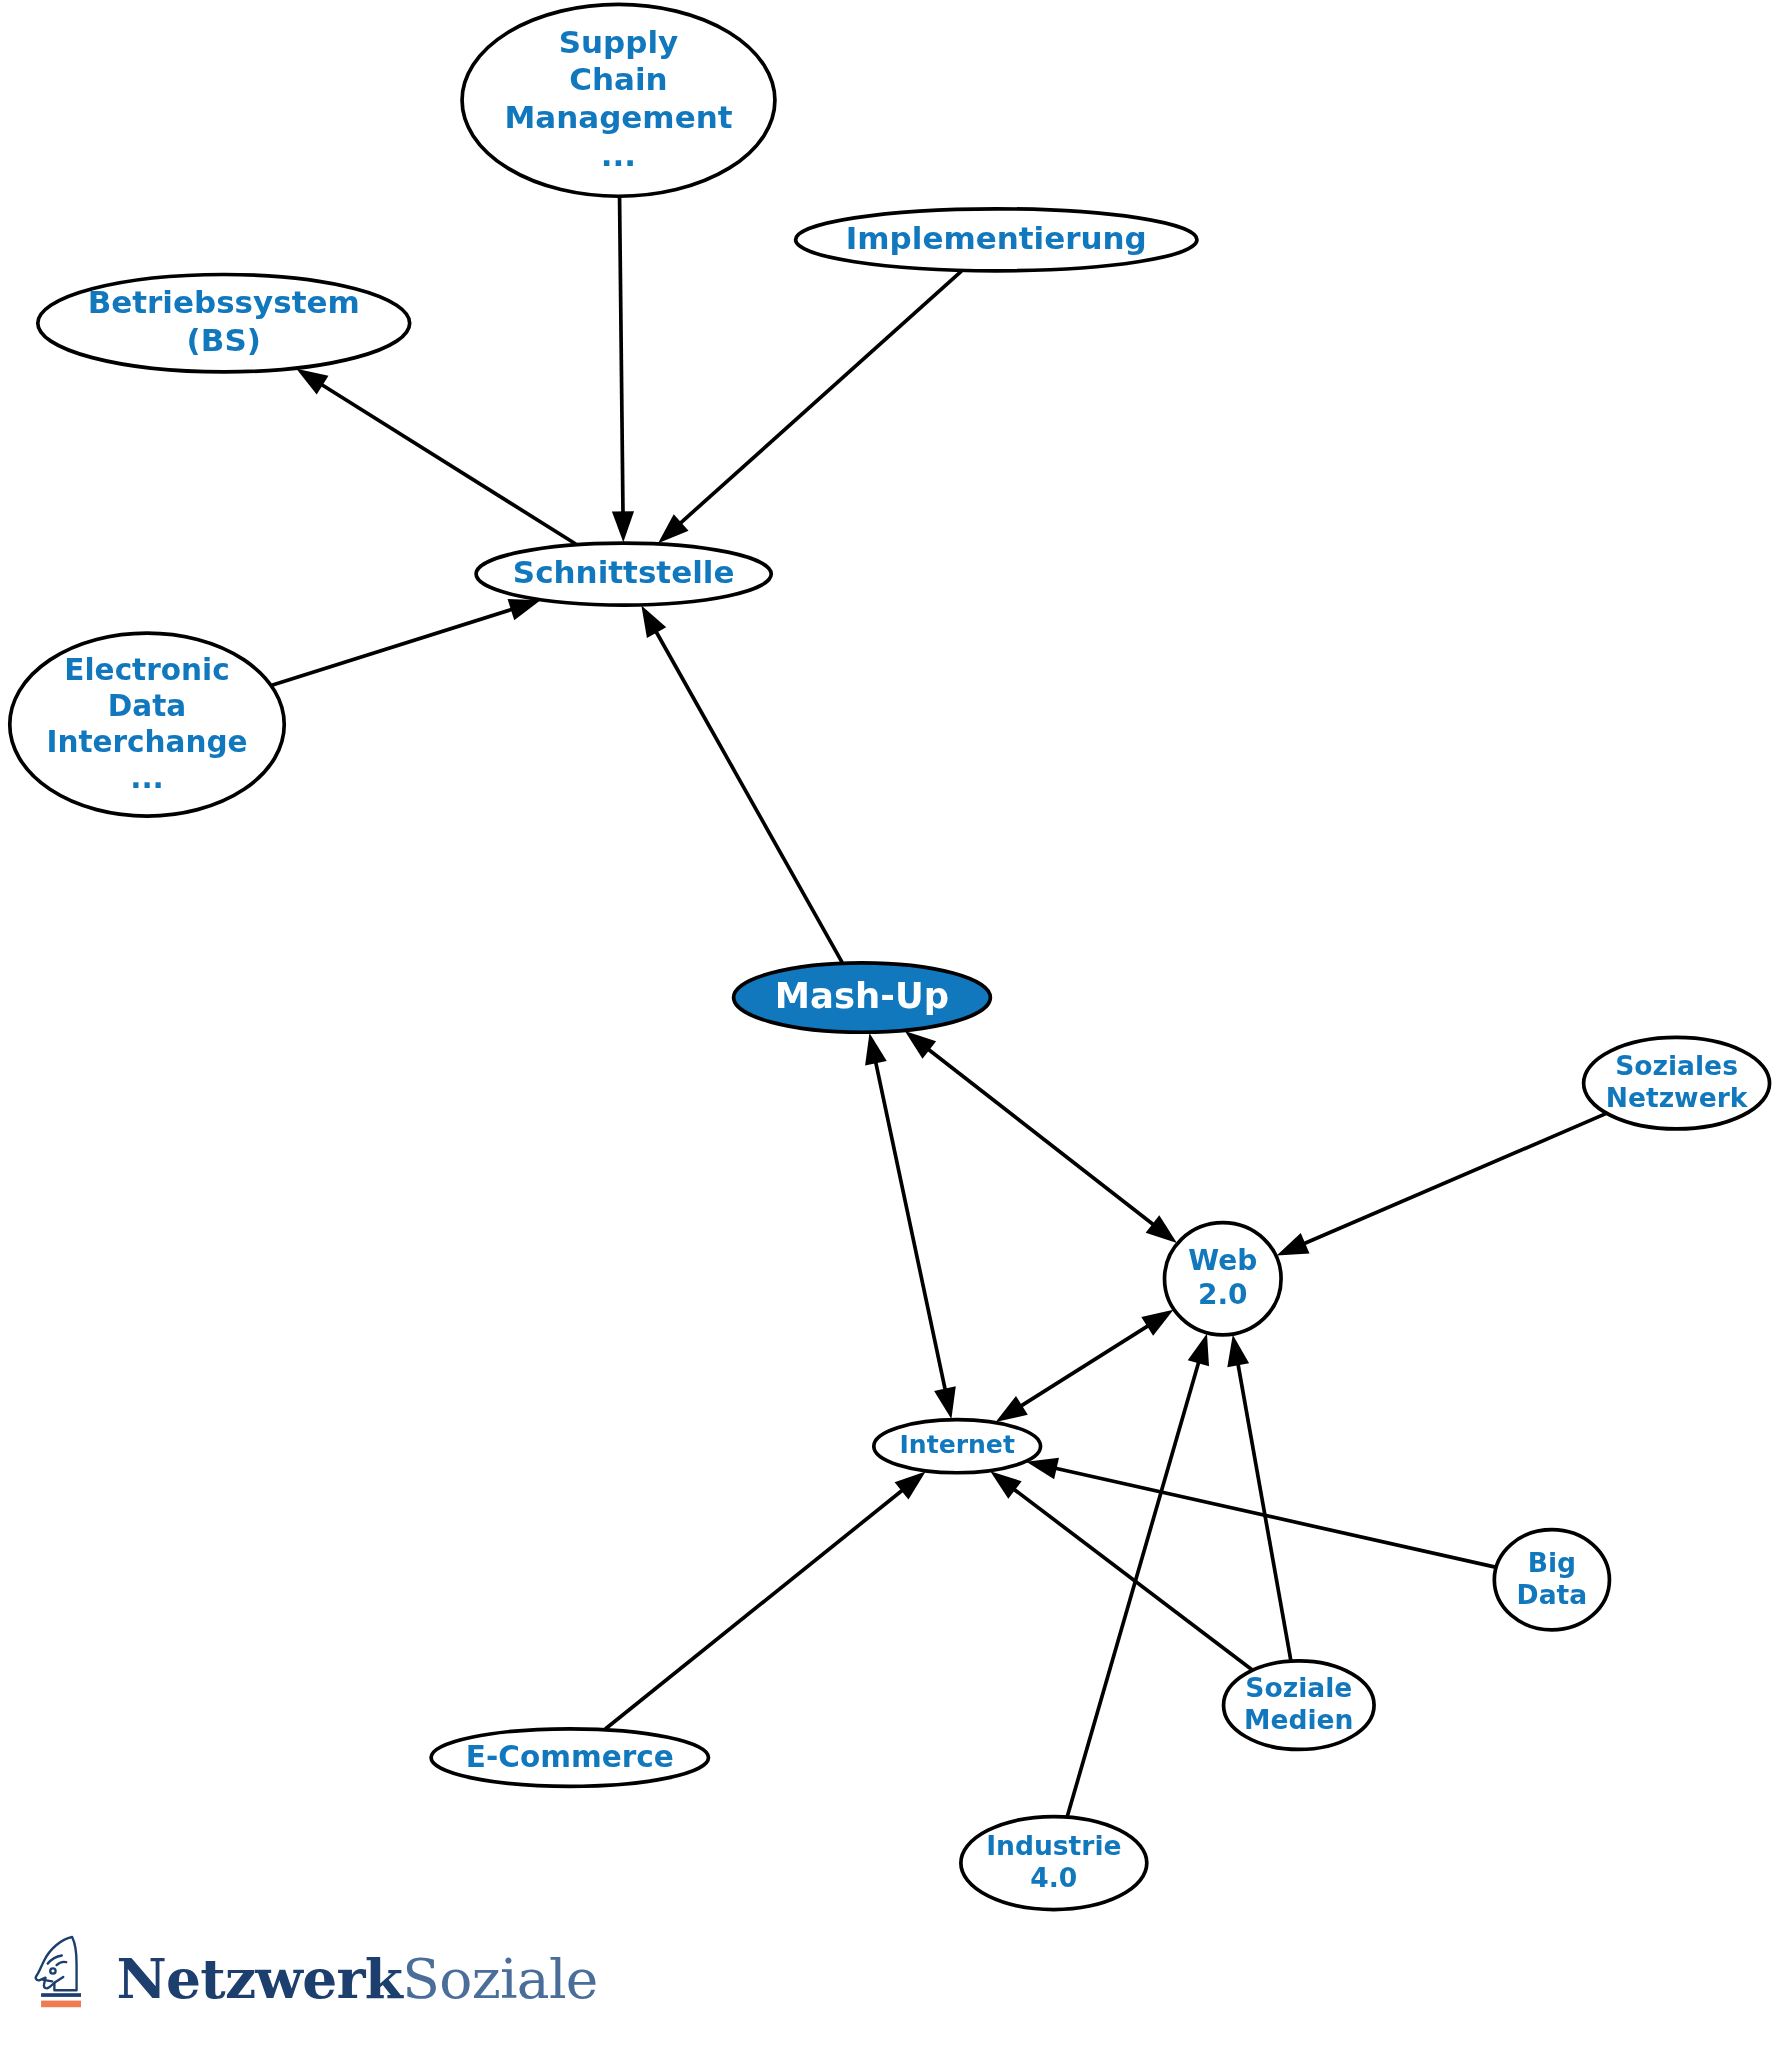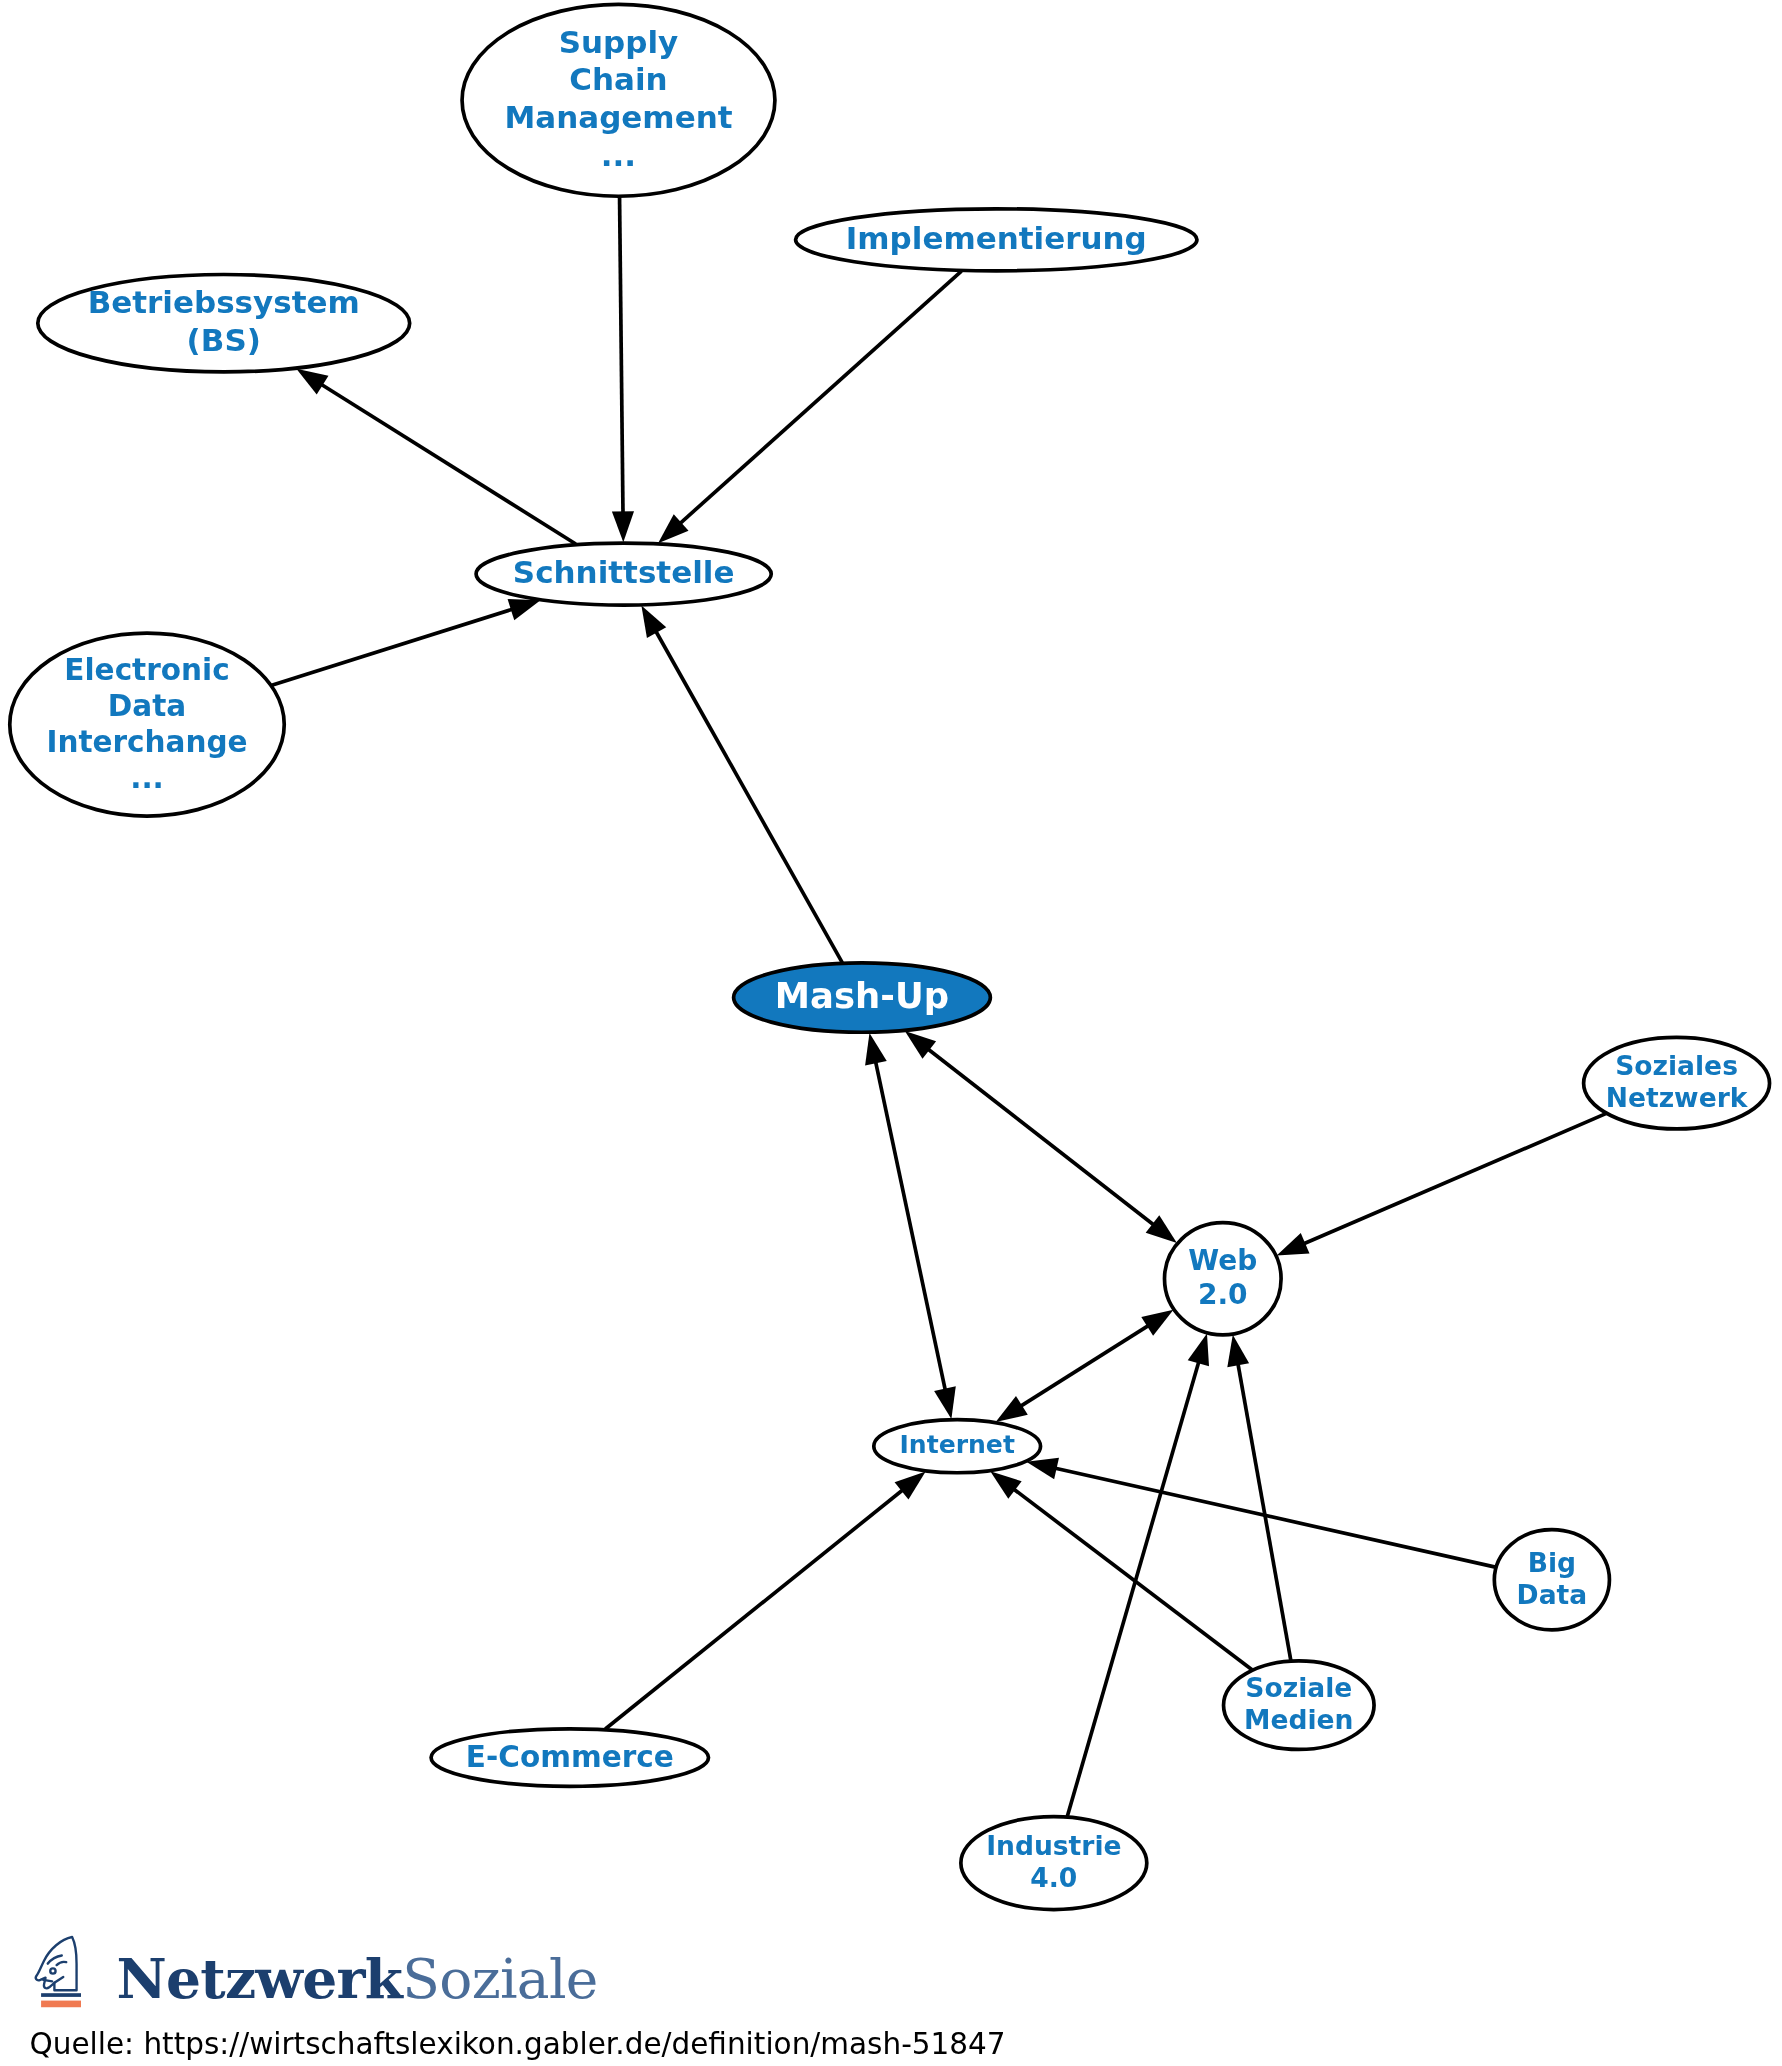--- a/index.html
+++ b/index.html
@@ -225,17 +225,16 @@
             <path d="M33 66 L45 58"></path>
           </g>
           <rect x="15" y="80" width="54" height="5" fill="#1c3f6e"></rect>
           <rect x="15" y="90" width="54" height="9" fill="#f07a52"></rect>
         </svg>
       </div>
       <div id="brand-wordmark">
         <span class="brand-springer">Netzwerk</span><span class="brand-gabler">Soziale</span>
       </div>
     </div>
-    <div id="source-line">Quelle: https://wirtschaftslexikon.gabler.de/definition/mash-51847</div>
   </div>
 
 </div>
 
 
 </body></html>

